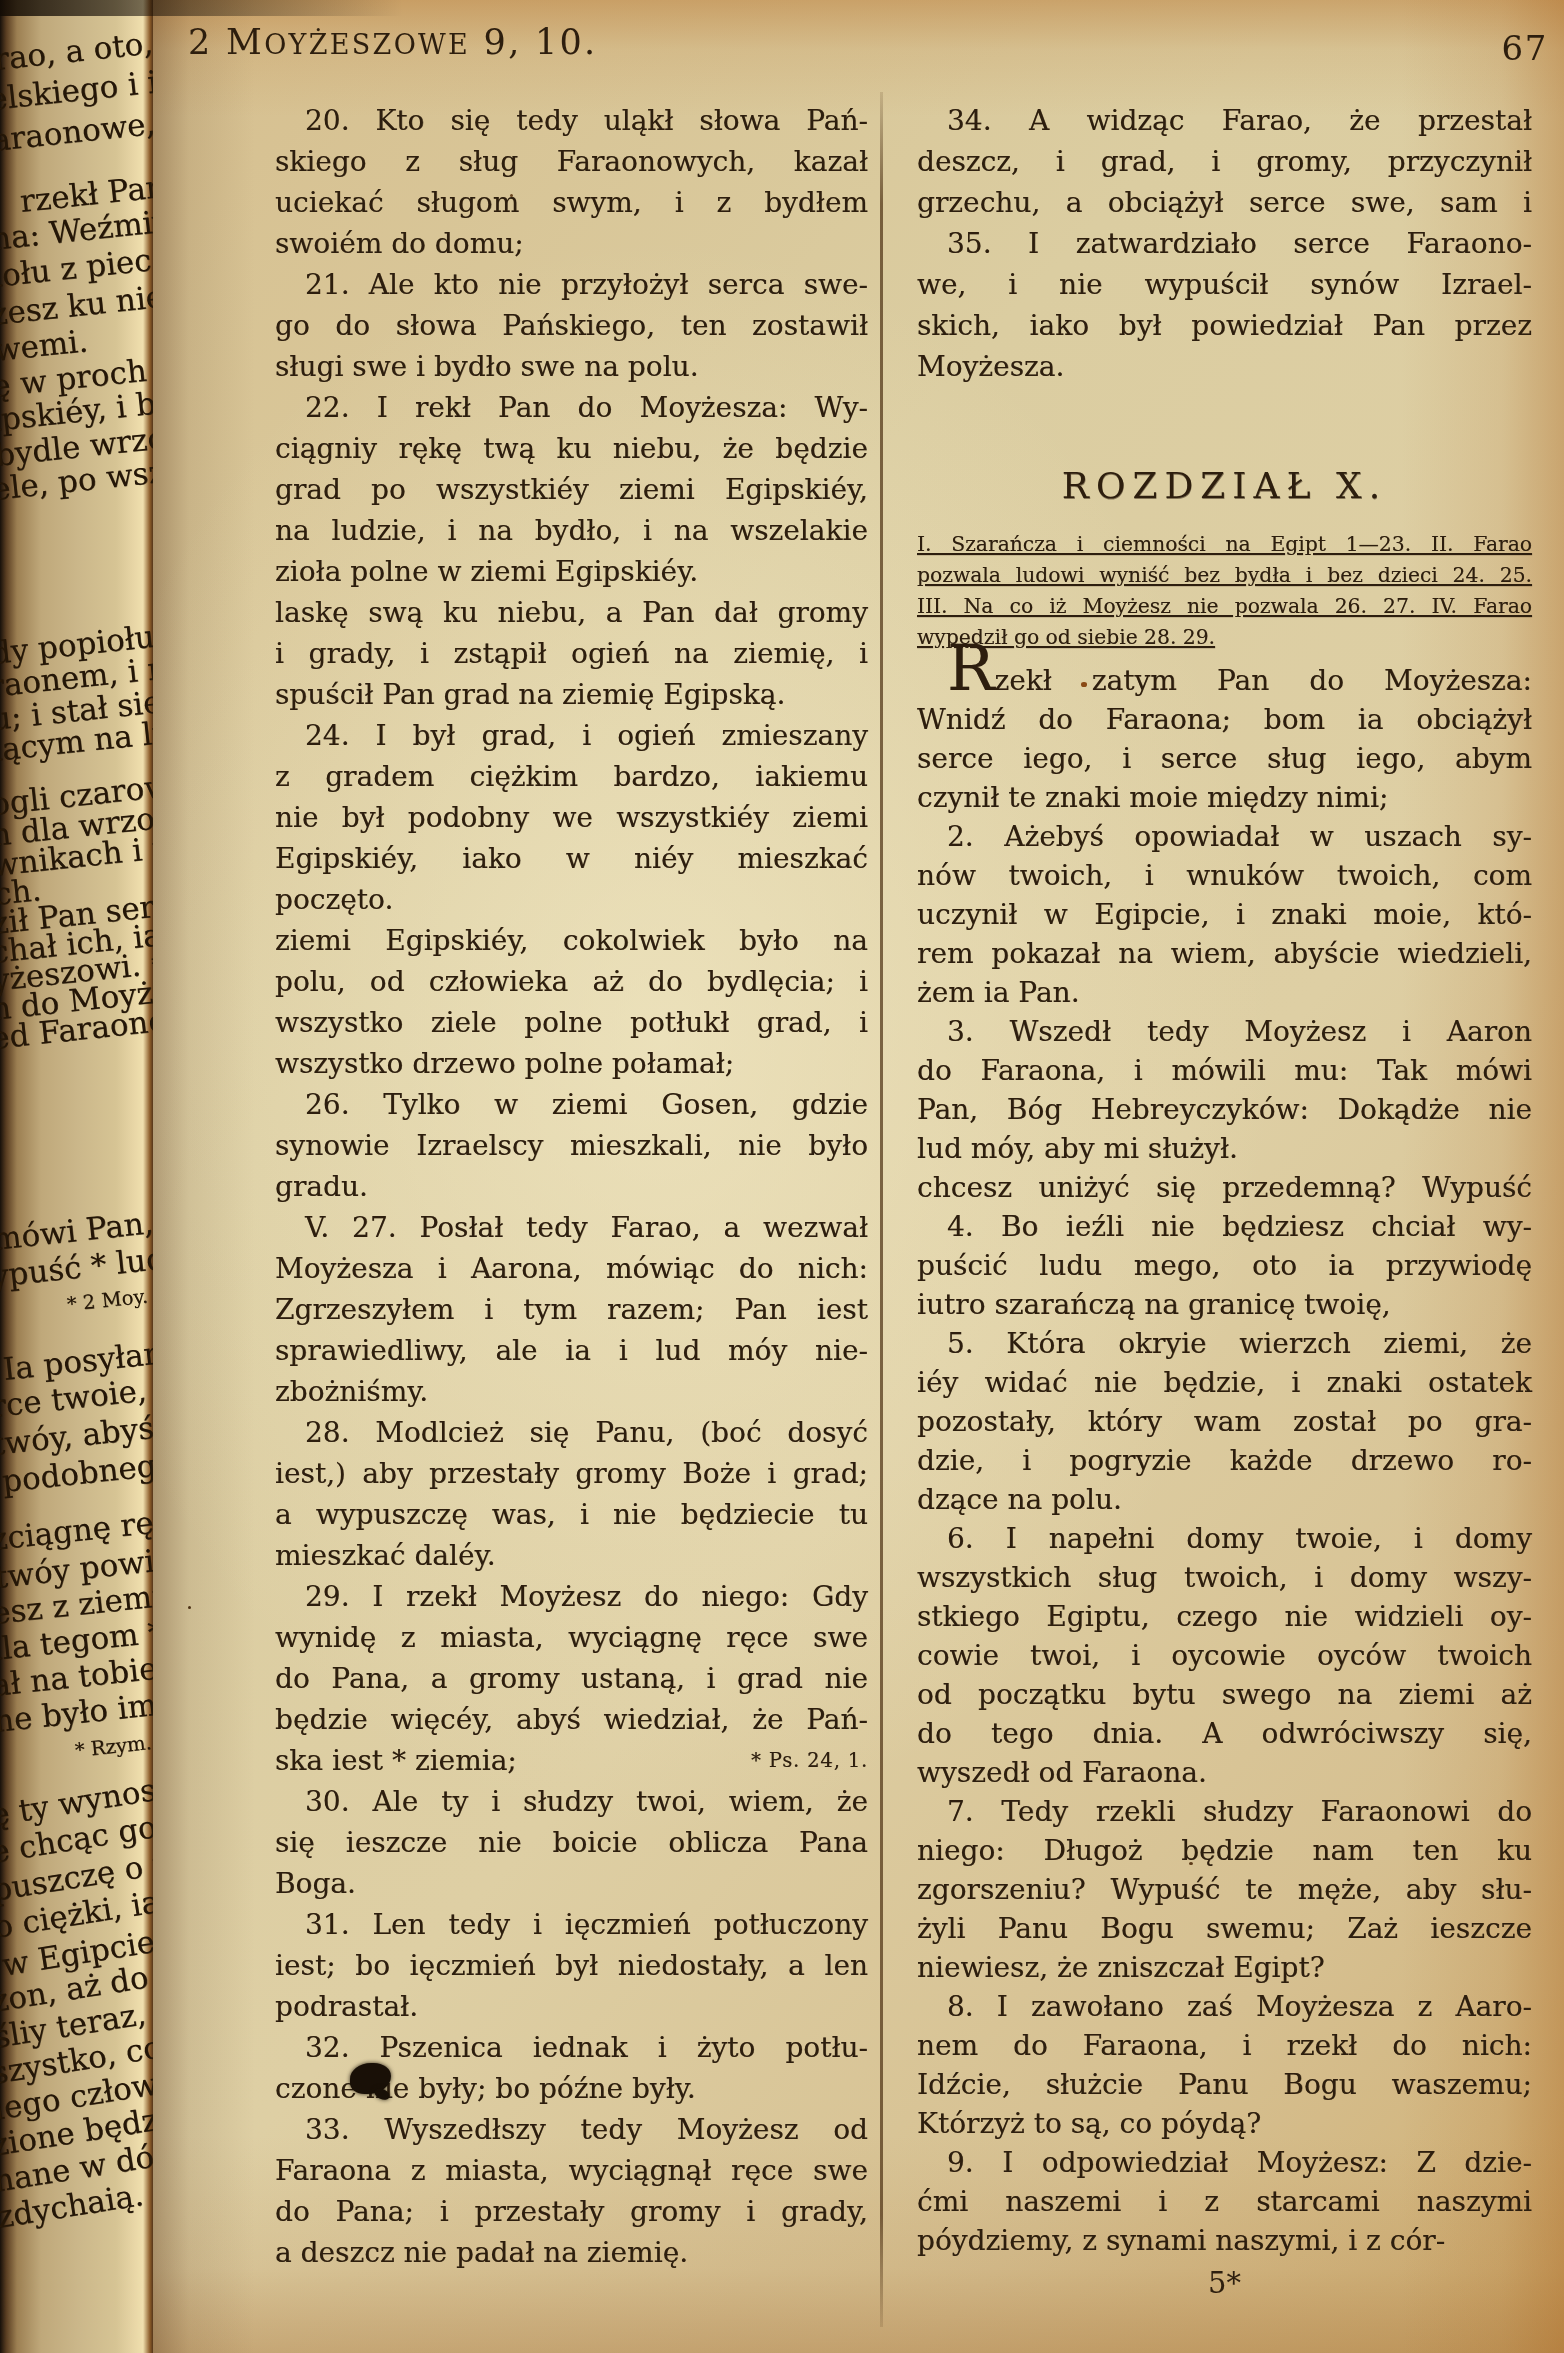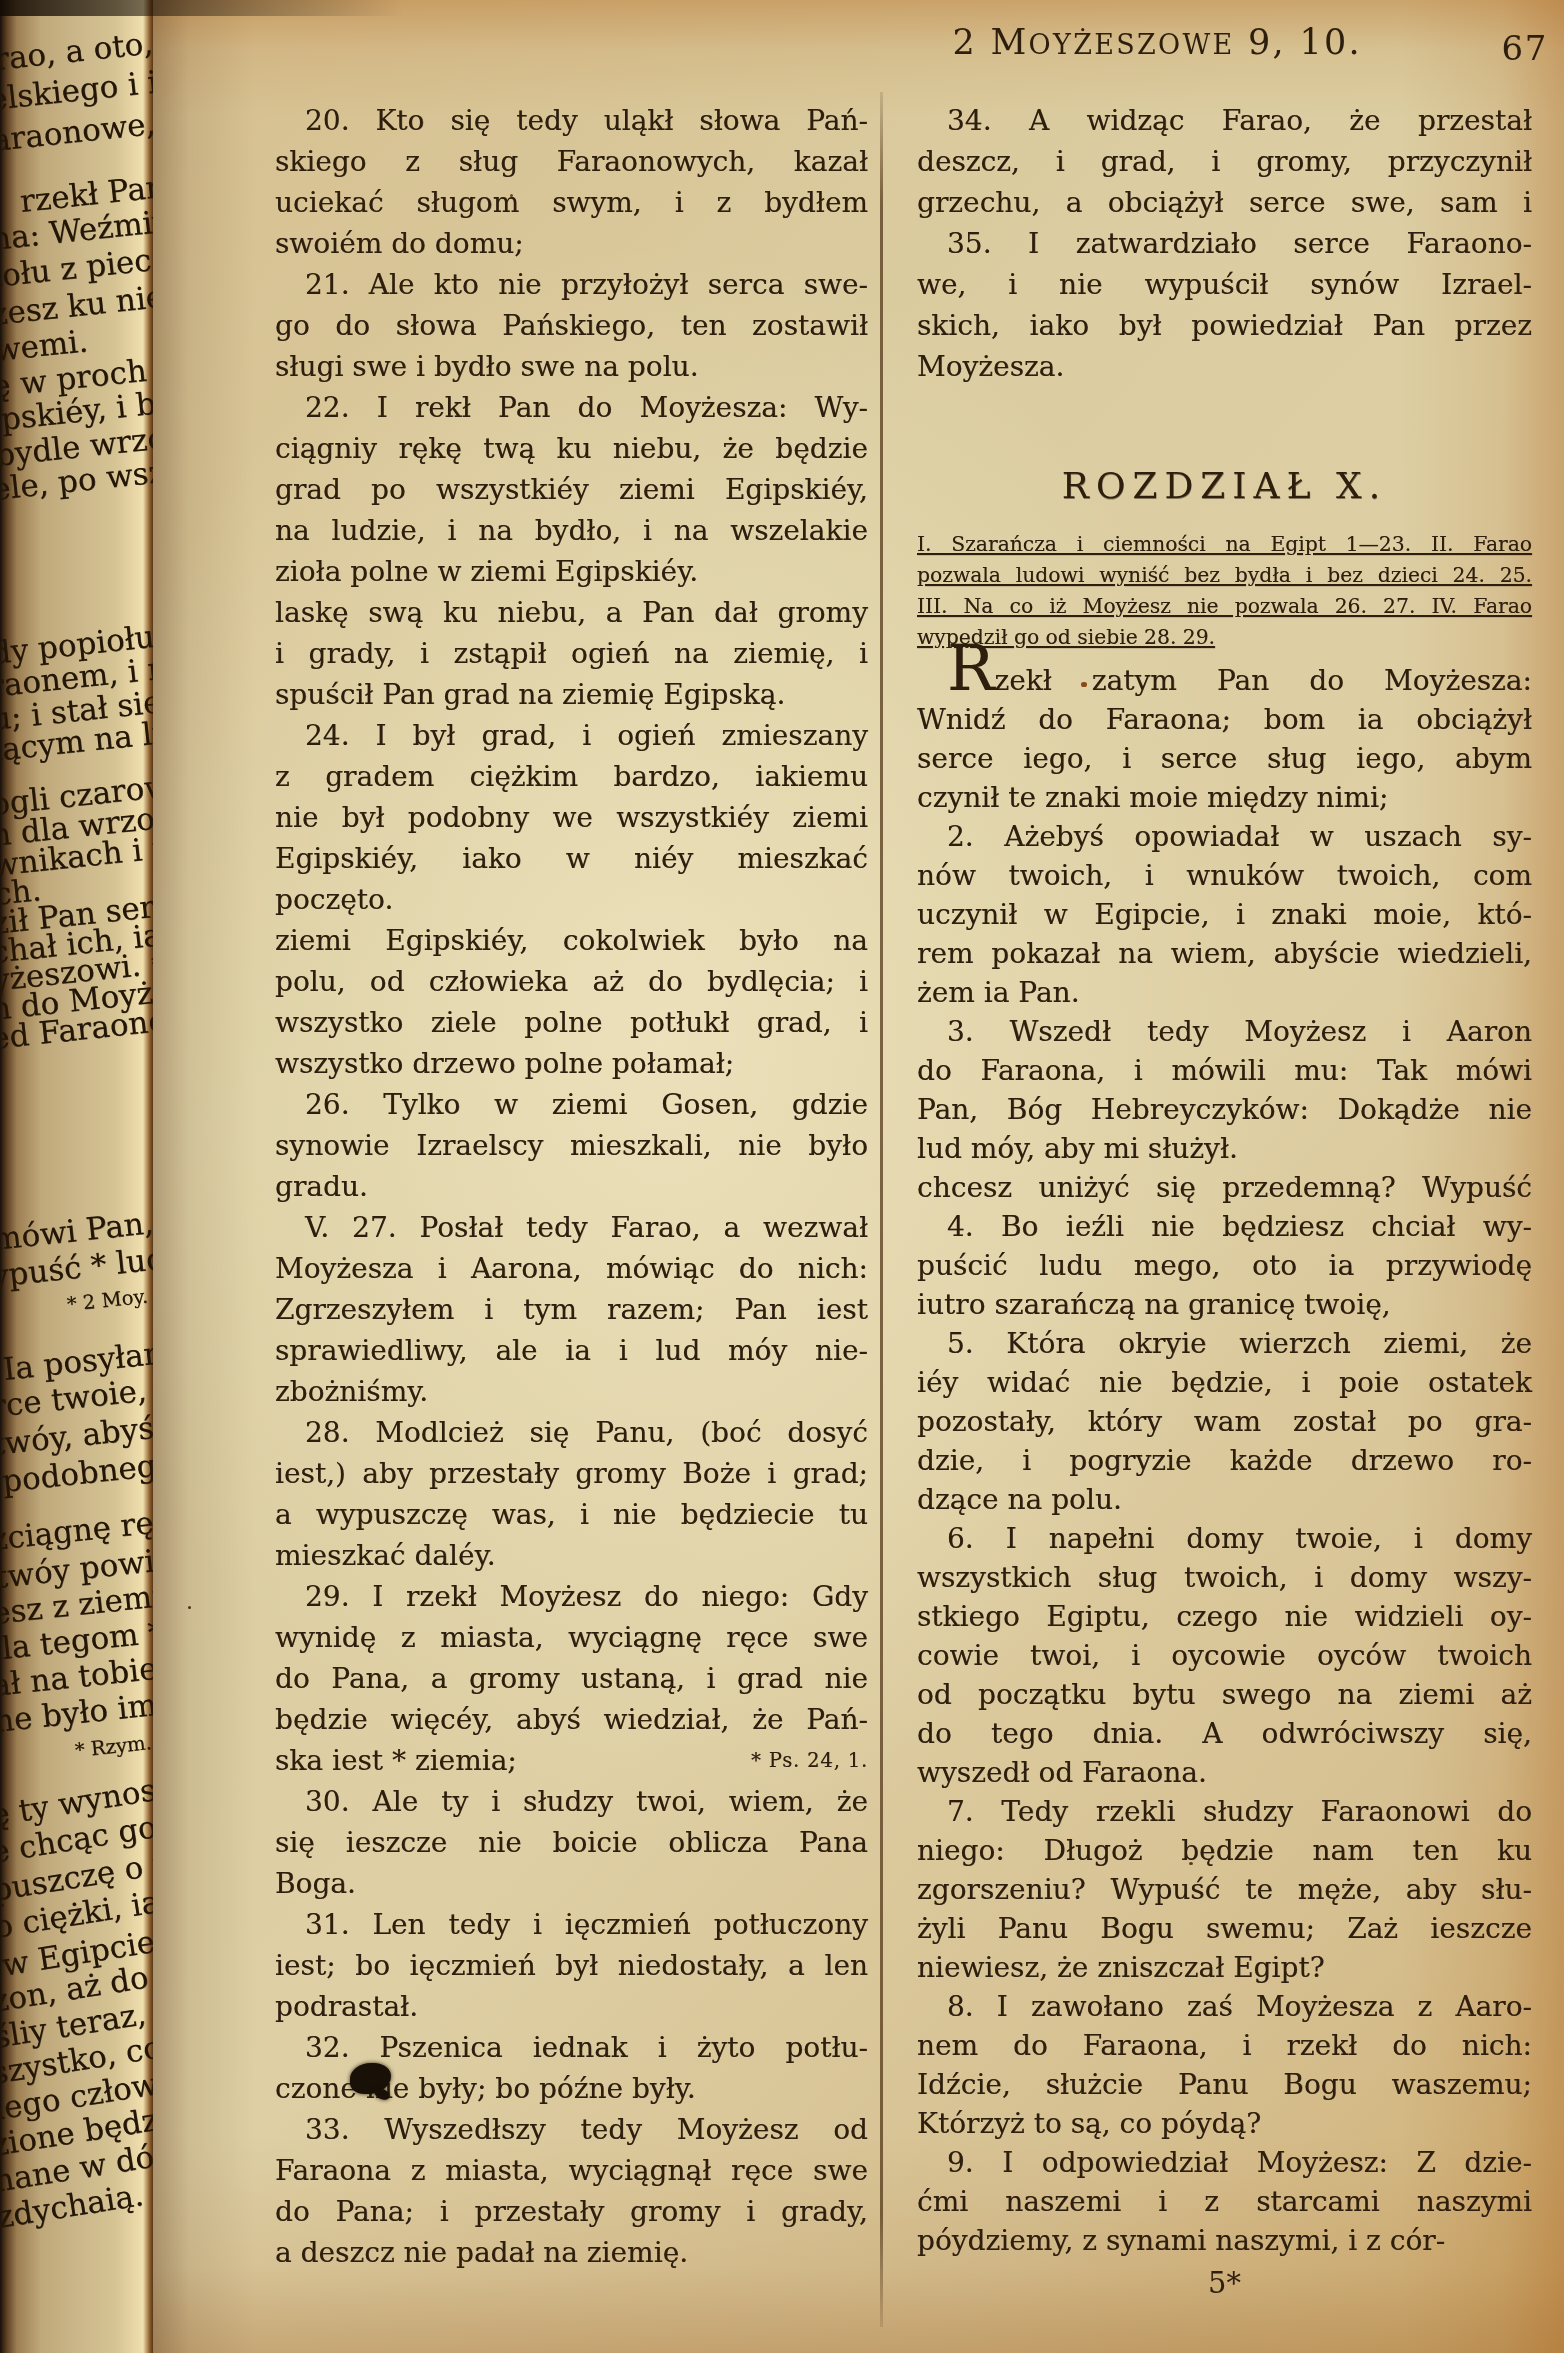--- a/index.html
+++ b/index.html
@@ -31,21 +31,21 @@
       radial-gradient(ellipse 900px 1174px at 36% 44%,rgba(248,240,206,0.55),rgba(248,240,206,0) 68%),
       linear-gradient(to right,rgba(90,55,25,0.38) 0px,rgba(90,55,25,0.12) 36px,rgba(0,0,0,0) 102px),
       linear-gradient(to left,rgba(170,100,30,0.40) 0px,rgba(170,100,30,0.14) 63px,rgba(0,0,0,0) 164px),
       linear-gradient(to bottom,rgba(180,108,36,0.42) 0px,rgba(180,108,36,0.12) 50px,rgba(0,0,0,0) 117px),
       linear-gradient(to top,rgba(155,95,35,0.34) 0px,rgba(155,95,35,0.10) 86px,rgba(0,0,0,0) 219px),
       linear-gradient(133deg,#d6bf8f 0%,#dbcda1 32%,#decfa4 58%,#d6c091 82%,#cfae72 100%);
   }
   #corner-shadow{position:absolute;left:0;top:0;width:438px;height:15.6px;
     background:linear-gradient(to right,rgba(18,11,4,0.85),rgba(18,11,4,0) 92%);}
   
-  #page-header{position:absolute;left:188px;top:22px;width:1174px;text-align:right;
+  #page-header{position:absolute;left:188px;top:22px;width:1174px;text-align:left;
     letter-spacing:2.3px;white-space:nowrap;}
   #page-header .h-big{font-size:35px;}
   #page-header .h-small{font-size:27px;}
   #page-number{position:absolute;left:1446px;top:28px;width:102px;font-size:34px;text-align:right;letter-spacing:1.6px;}
   
   #column-rule{position:absolute;left:880px;top:92px;width:3.1px;height:2235px;
     background:linear-gradient(to bottom,rgba(80,52,22,0.15),rgba(80,52,22,0.72) 5%,rgba(80,52,22,0.72) 95%,rgba(80,52,22,0.15));}
   
   .tcol{position:absolute;text-shadow:0.3px 0.4px 0.5px rgba(45,30,14,0.5);}
   #col-middle{left:275px;top:100px;width:593px;font-size:28px;}
@@ -238,21 +238,21 @@
       <div class="tline last">żem ia Pan.</div>
       <div class="tline first">3. Wszedł tedy Moyżesz i Aaron</div>
       <div class="tline">do Faraona, i mówili mu: Tak mówi</div>
       <div class="tline">Pan, Bóg Hebreyczyków: Dokądże nie</div>
       <div class="tline last">lud móy, aby mi służył.</div>
       <div class="tline">chcesz uniżyć się przedemną? Wypuść</div>
       <div class="tline first">4. Bo ieźli nie będziesz chciał wy-</div>
       <div class="tline">puścić ludu mego, oto ia przywiodę</div>
       <div class="tline last">iutro szarańczą na granicę twoię,</div>
       <div class="tline first">5. Która okryie wierzch ziemi, że</div>
-      <div class="tline">iéy widać nie będzie, i poie ostatek</div>
+      <div class="tline">iéy widać nie będzie, i znaki ostatek</div>
       <div class="tline">pozostały, który wam został po gra-</div>
       <div class="tline">dzie, i pogryzie każde drzewo ro-</div>
       <div class="tline last">dzące na polu.</div>
       <div class="tline first">6. I napełni domy twoie, i domy</div>
       <div class="tline">wszystkich sług twoich, i domy wszy-</div>
       <div class="tline">stkiego Egiptu, czego nie widzieli oy-</div>
       <div class="tline">cowie twoi, i oycowie oyców twoich</div>
       <div class="tline">od początku bytu swego na ziemi aż</div>
       <div class="tline">do tego dnia. A odwróciwszy się,</div>
       <div class="tline last">wyszedł od Faraona.</div>

